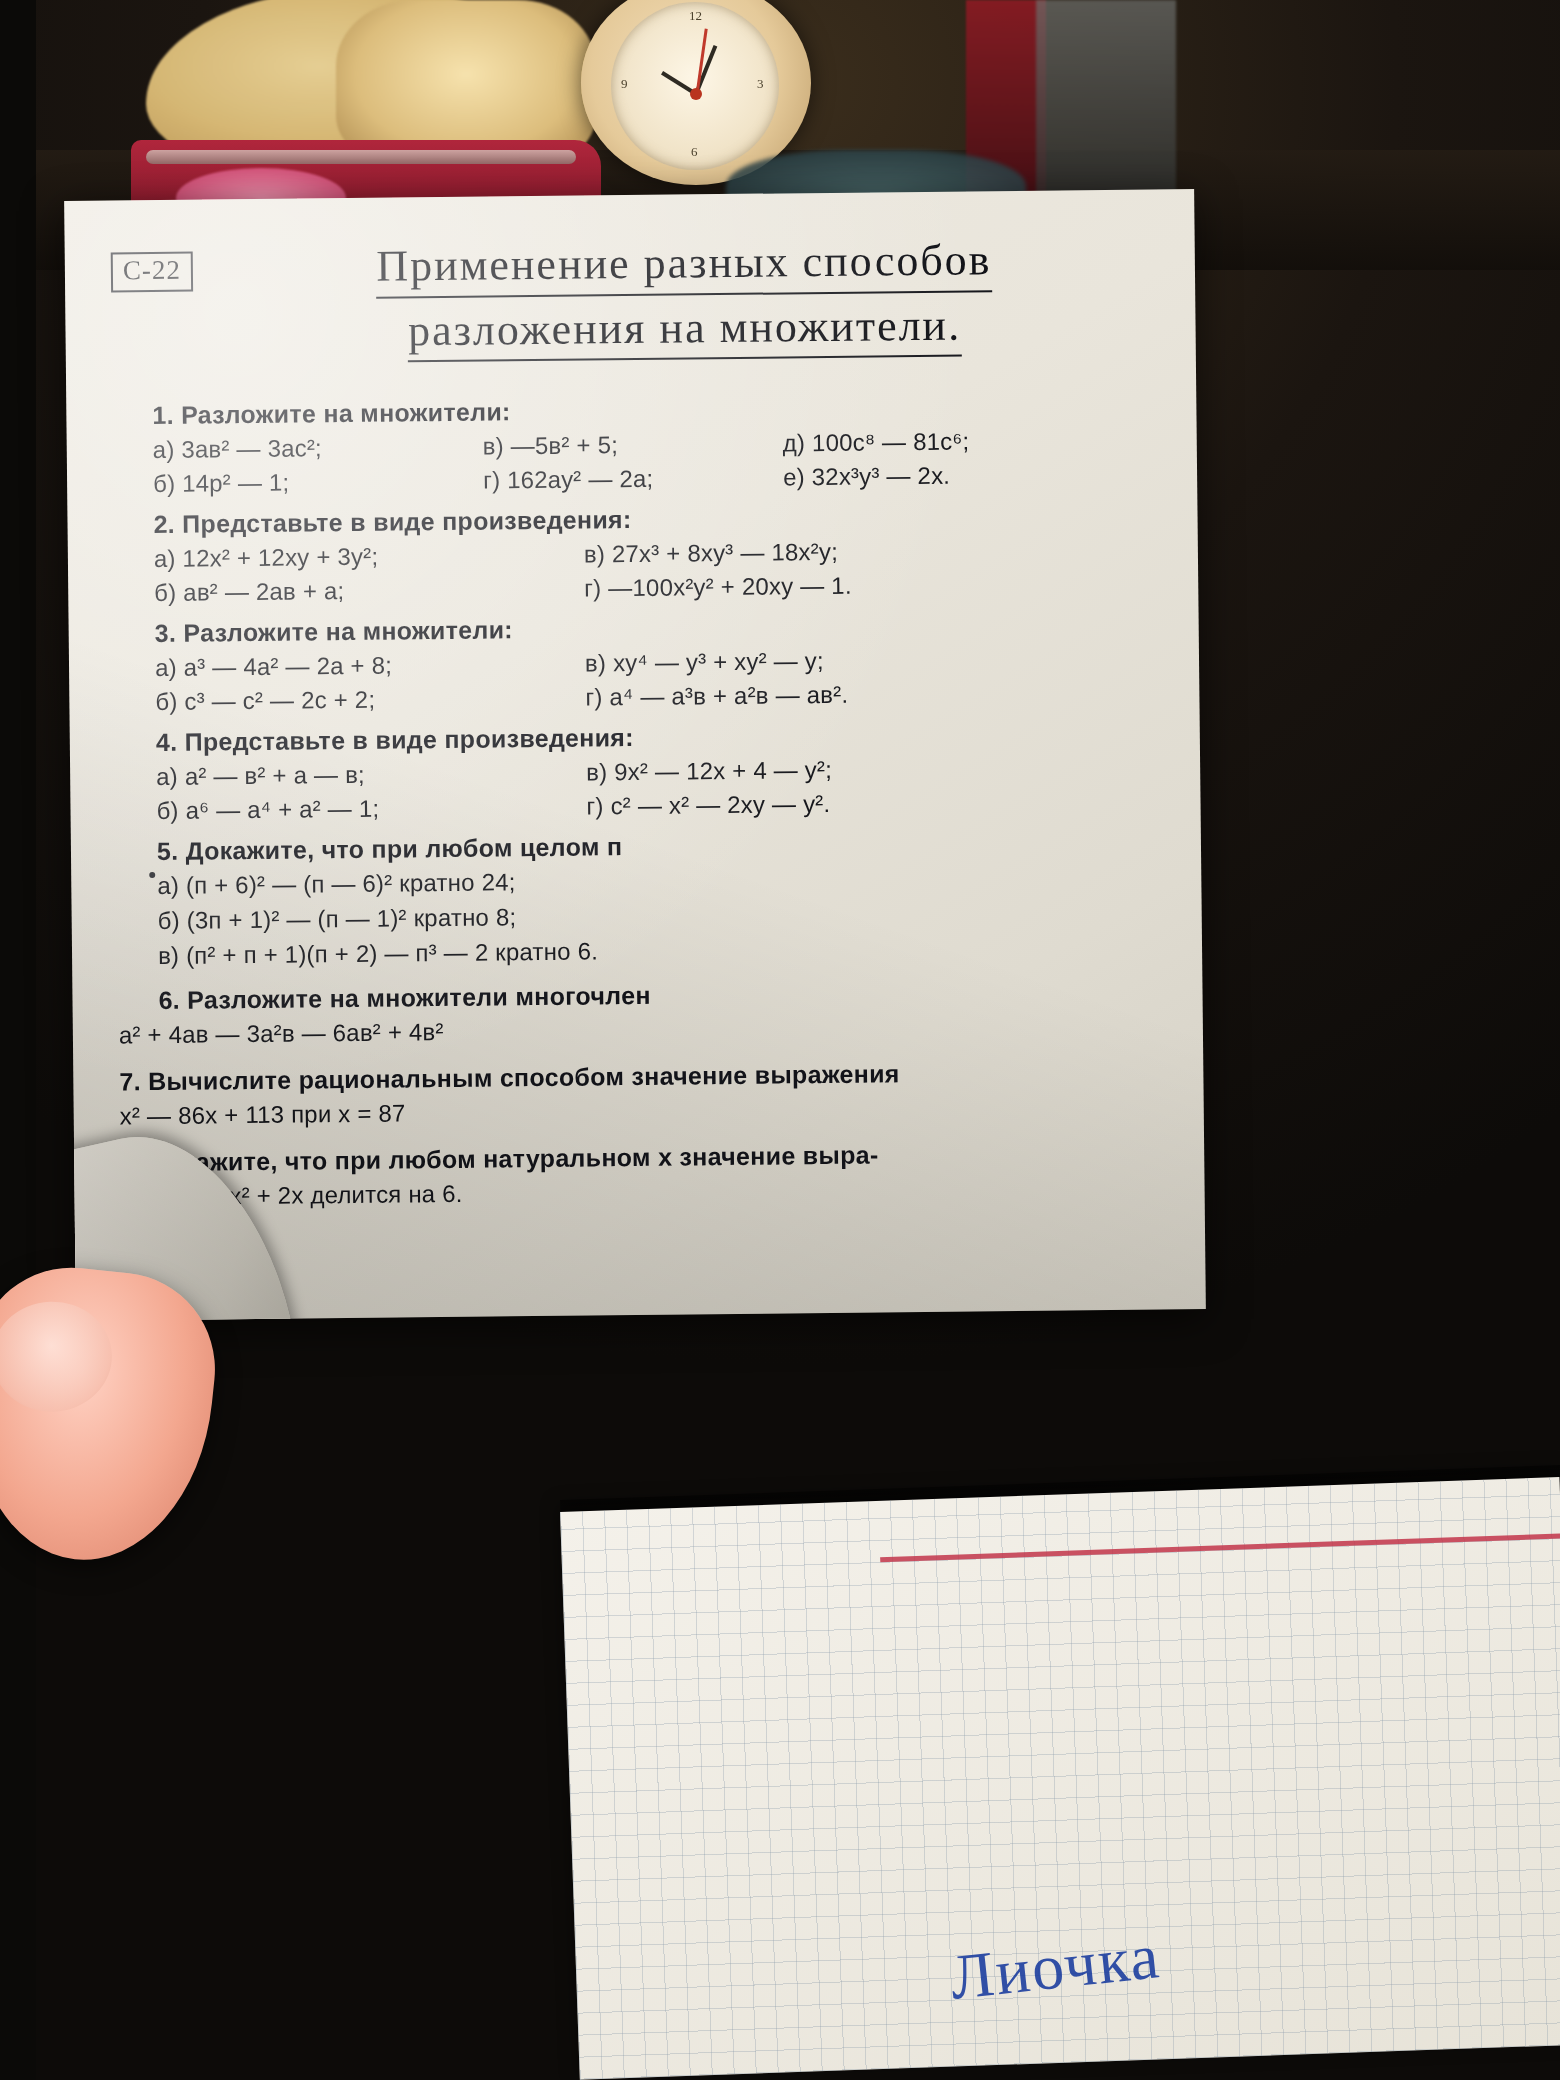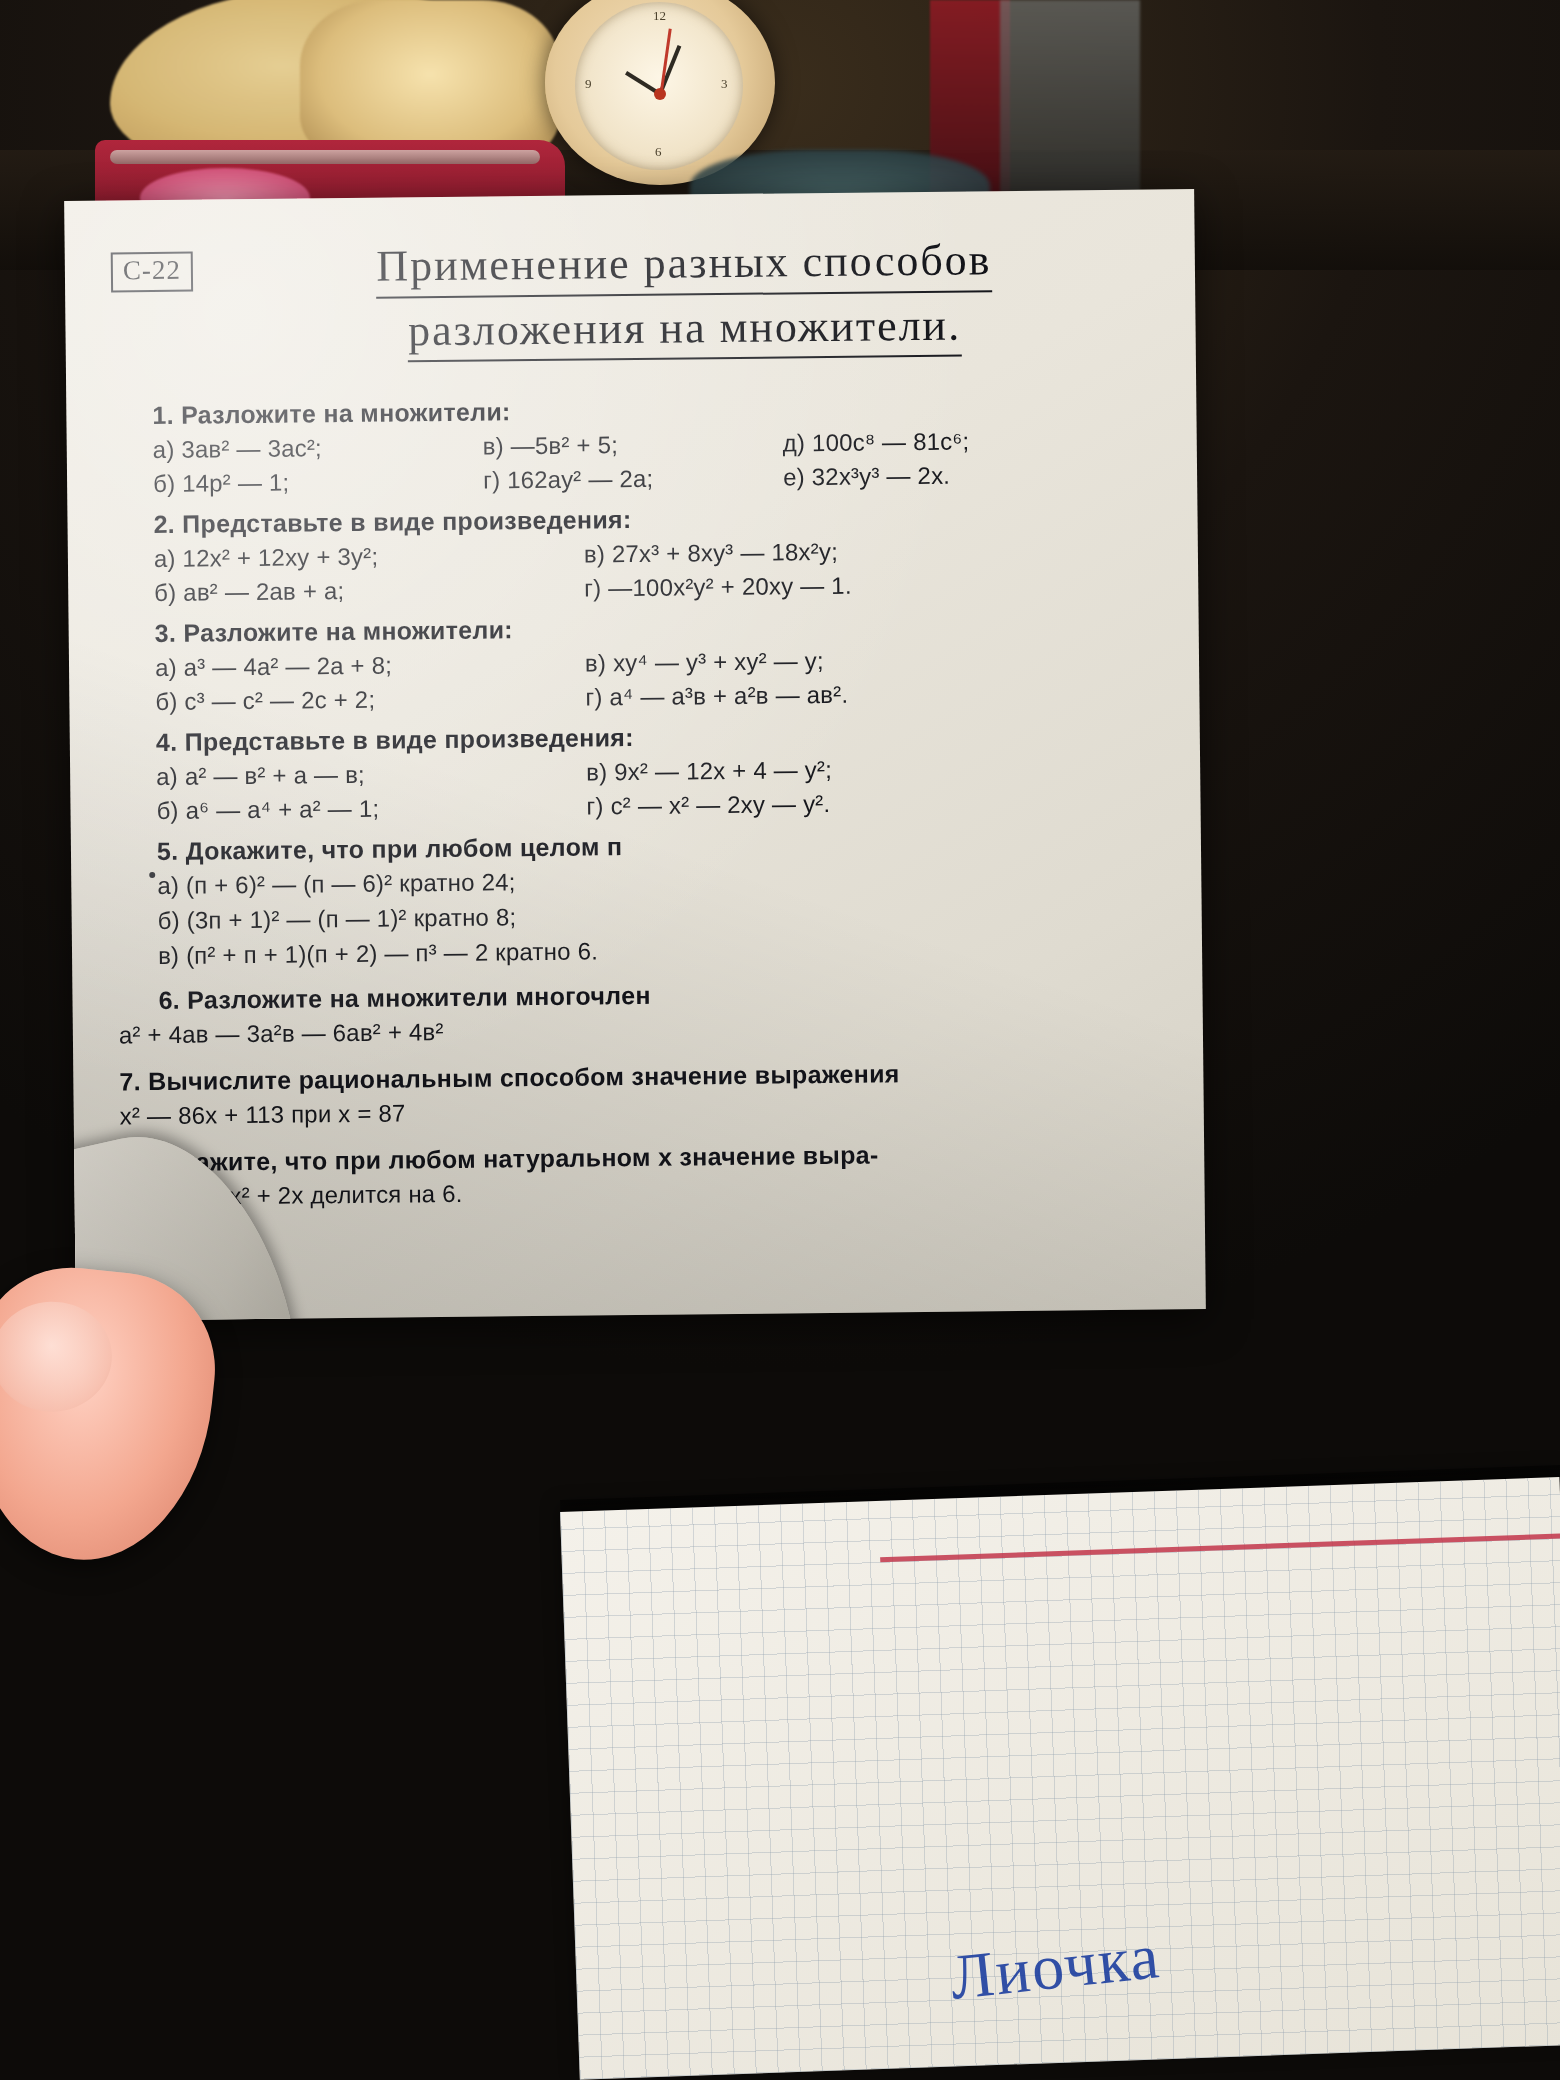--- a/index.html
+++ b/index.html
@@ -10,20 +10,21 @@
     overflow:hidden;
     position:relative;
   }
 
   
   .photo-bg{
     position:absolute;inset:0;
     background:
       radial-gradient(circle at 50% 4%, #3a2d1c 0%, #1b1510 28%, #0d0b09 60%),
       linear-gradient(180deg,#14110d 0%,#0a0908 100%);
+    margin-left: 36px;
   }
   .shelf-dark{
     position:absolute;left:0;top:150px;width:1560px;height:120px;
     background:linear-gradient(180deg,#241c14 0%,#120e0a 100%);
     opacity:.9;
   }
   .toy{
     position:absolute;left:110px;top:-10px;width:430px;height:190px;
     background:radial-gradient(ellipse at 40% 40%, #f0d89a 0%, #e0c07a 45%, #c9a55f 75%, #9c7c42 100%);
     border-radius:46% 46% 40% 40%/60% 60% 40% 40%;

